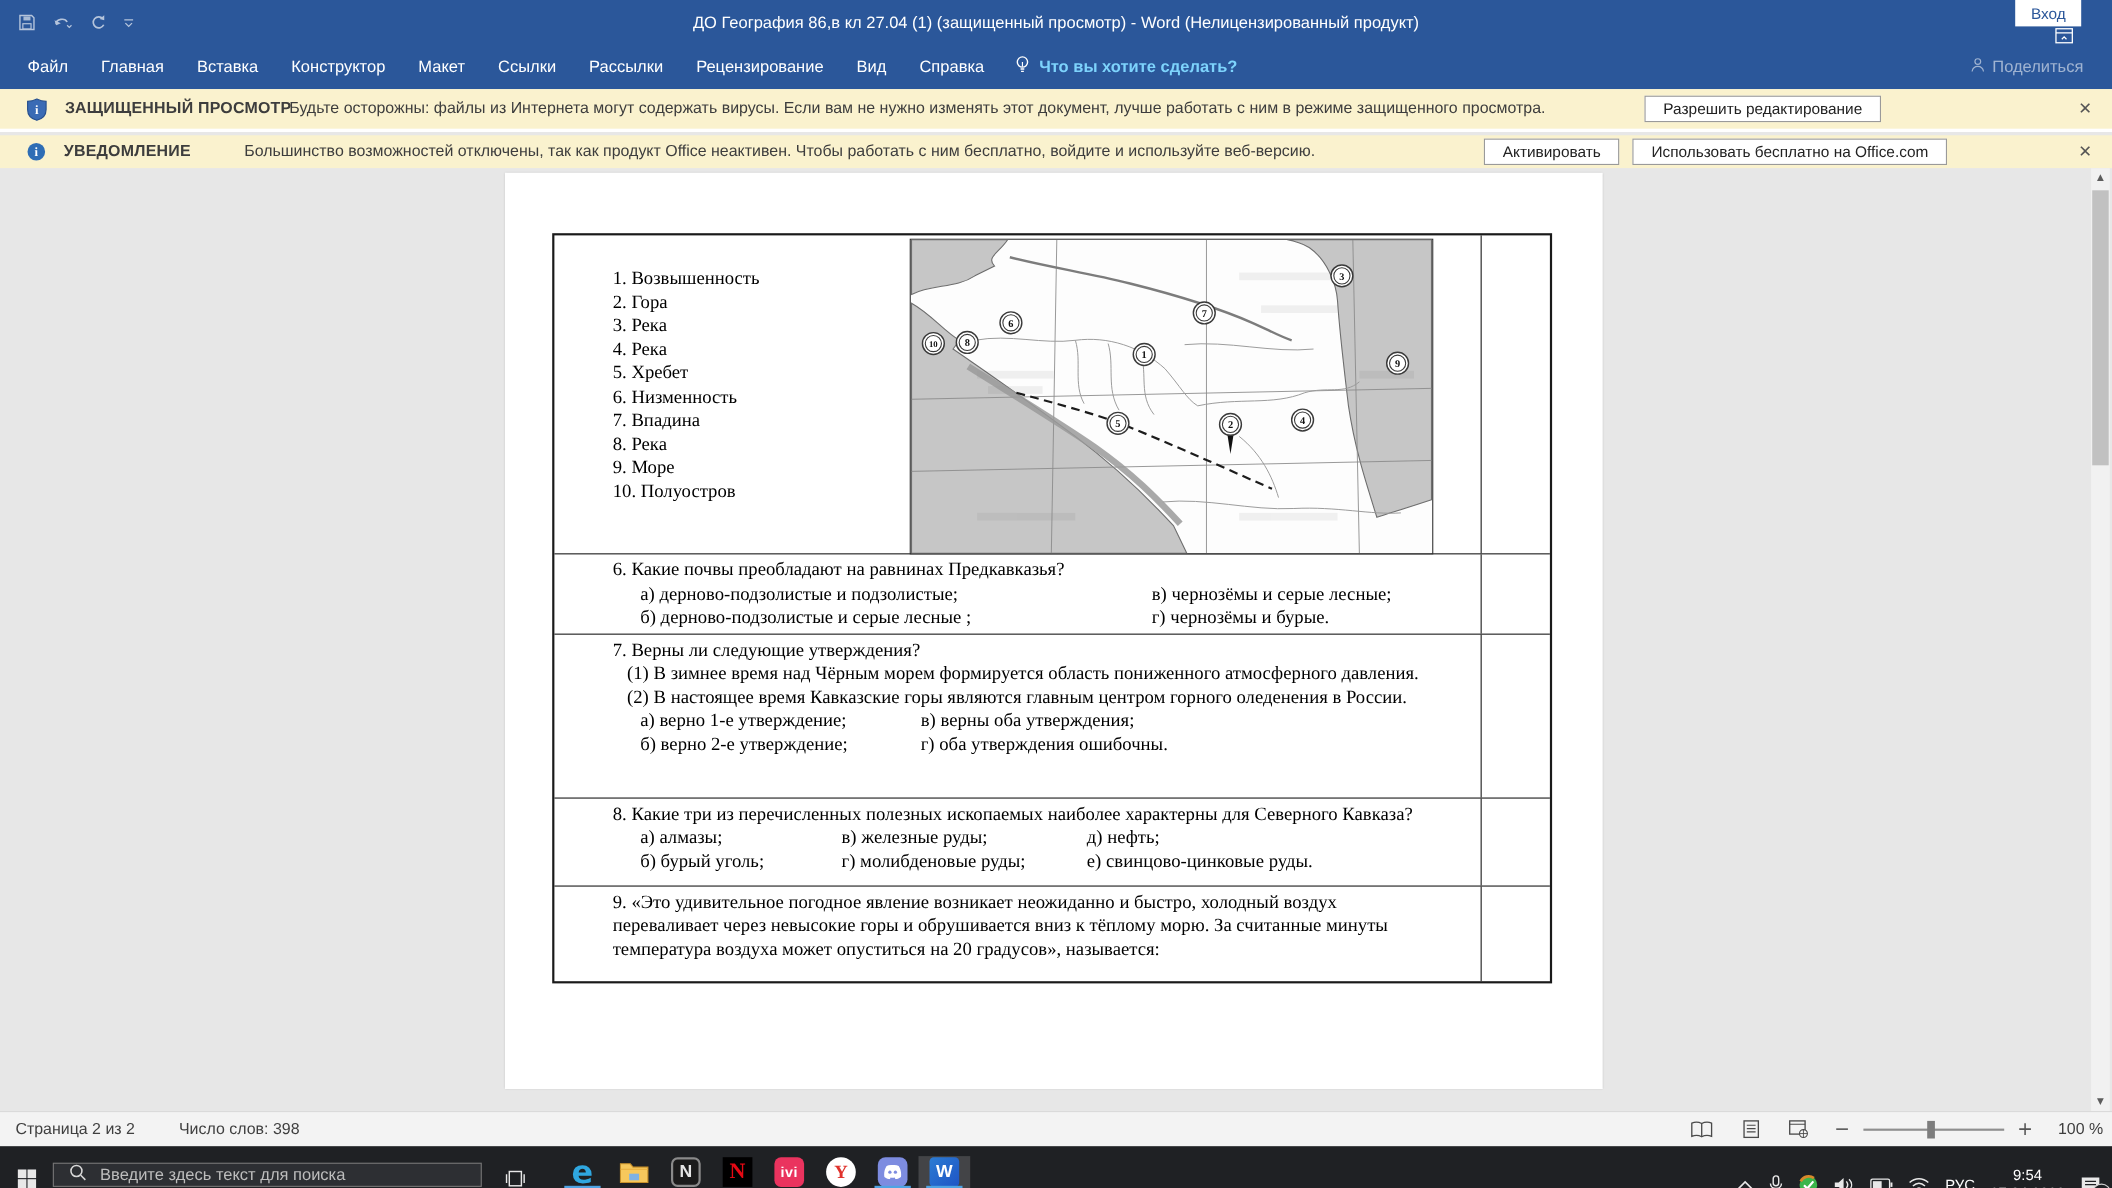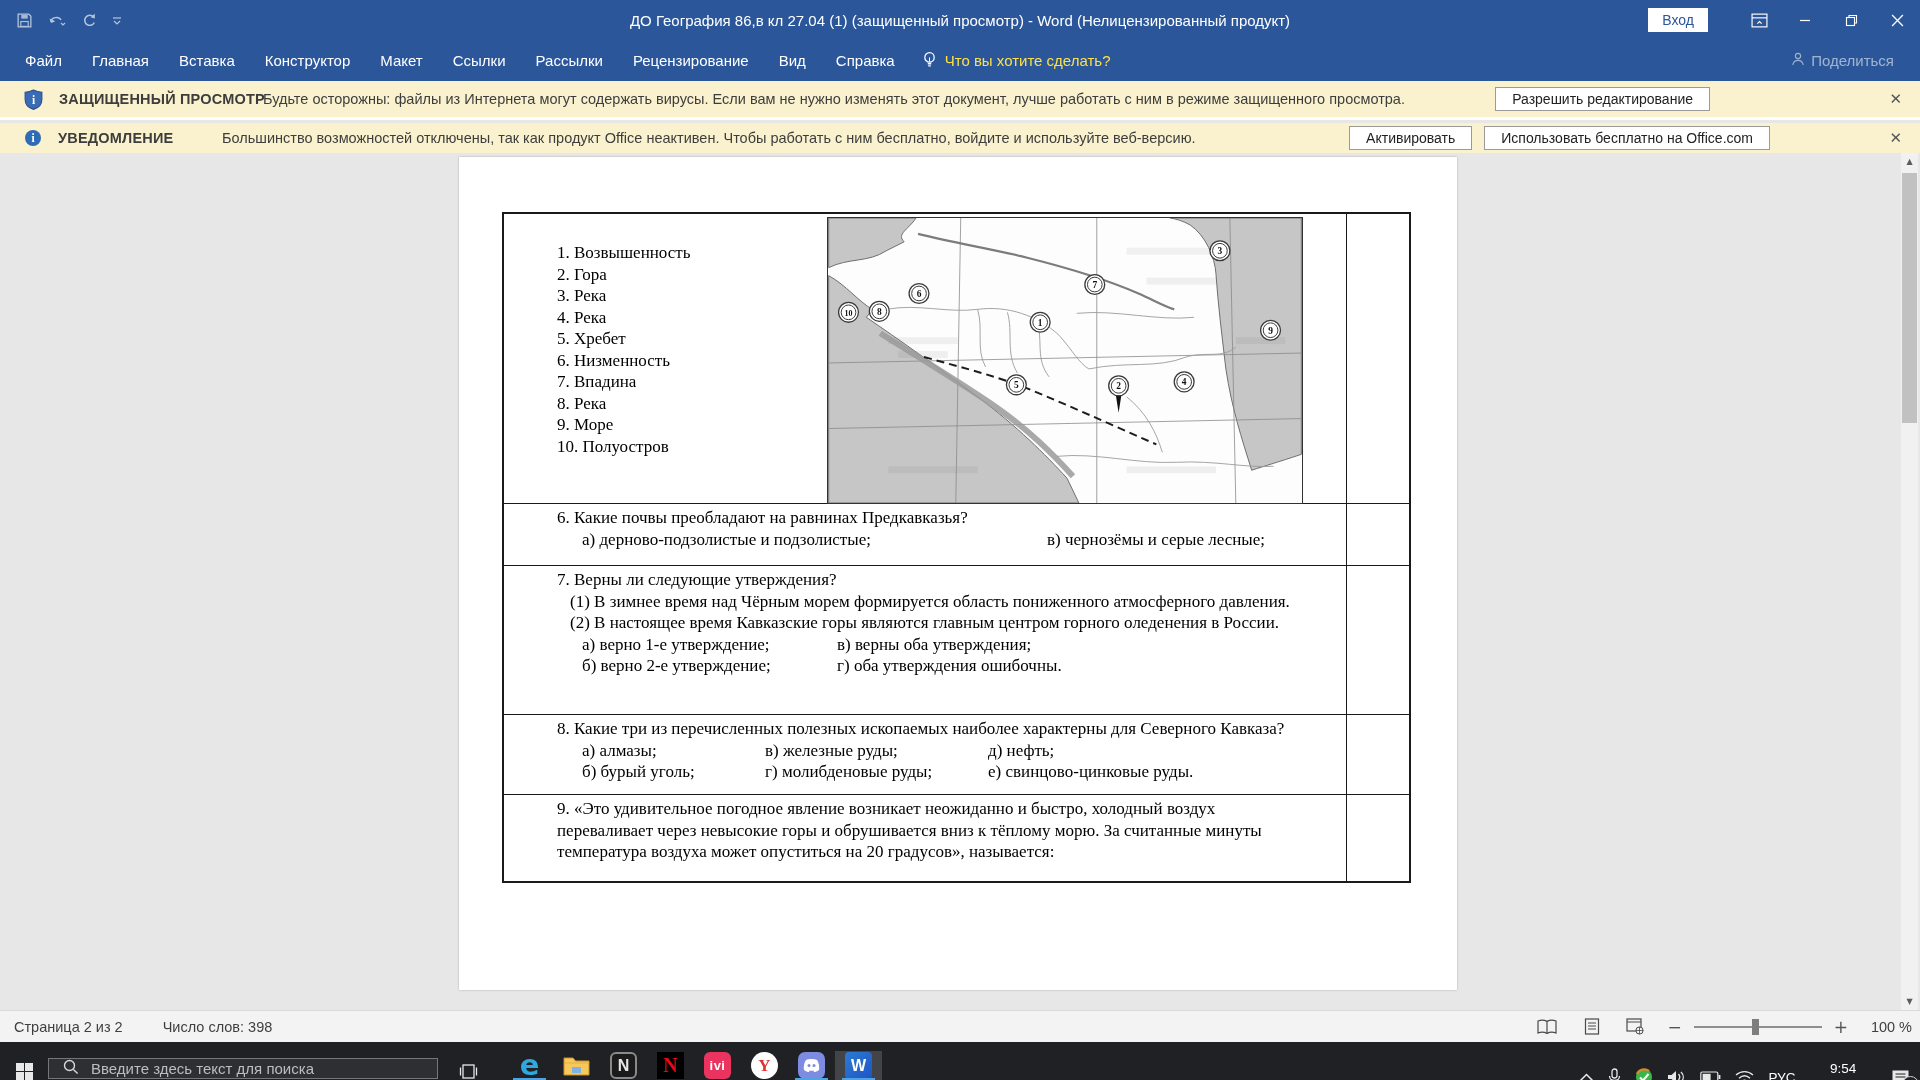--- a/index.html
+++ b/index.html
@@ -7,31 +7,31 @@
   #root{position:relative;width:1920px;height:1080px;overflow:hidden;
         font-family:"Liberation Sans",sans-serif;background:#E7E7E7;}
 
   
   .titlebar{position:absolute;left:0;top:0;width:1920px;height:40px;background:#2B579A;
             display:flex;align-items:center;color:#fff;}
   .qat{display:flex;align-items:center;gap:14px;padding-left:16px;width:220px;}
   .qat svg{opacity:.65;display:block;}
   .win-title{position:absolute;left:0;right:0;top:0;height:40px;display:flex;align-items:center;
              justify-content:center;font-size:15px;color:#fff;pointer-events:none;white-space:nowrap;}
-  .title-right{position:absolute;right:0;top:0;height:40px;display:flex;align-items:center;}
+  .title-right{position:absolute;right:0;top:0;height:40px;display:flex;align-items:center;flex-direction:column;}
   .btn-signin{background:#fff;color:#2B579A;font-size:14px;padding:4px 14px;margin-right:28px;cursor:pointer;}
   .chrome-btn{width:46px;height:40px;display:flex;align-items:center;justify-content:center;}
   .chrome-btn svg{display:block;}
 
   
   .menubar{position:absolute;left:0;top:40px;width:1920px;height:41px;background:#2B579A;
            display:flex;align-items:center;color:#fff;font-size:15px;}
   .tabs{display:flex;align-items:center;padding-left:10px;}
   .tab{padding:0 15px;height:41px;display:flex;align-items:center;cursor:pointer;white-space:nowrap;}
-  .tellme{display:flex;align-items:center;gap:8px;margin-left:12px;color:#fde047;}
+  .tellme{display:flex;align-items:center;gap:8px;margin-left:12px;color:#7dd3fc;font-weight:bold;}
   .share{position:absolute;right:26px;display:flex;align-items:center;gap:6px;color:rgba(255,255,255,.55);}
 
   
   .msgbar{position:absolute;left:0;width:1920px;background:#FAF2CE;display:flex;align-items:center;
           font-size:14.5px;color:#3d3d3d;}
   .pv-bar{top:81px;height:39px;border-bottom:3px solid #fff;}
   .notice-bar{top:123px;height:30px;}
   .msgbar .bicon{margin:0 16px 0 24px;display:flex;align-items:center;}
   .msgbar b{font-weight:bold;letter-spacing:.2px;margin-right:14px;white-space:nowrap;}
   .pv-bar b{width:190px;}
@@ -372,20 +372,24 @@
           </div>
           <div class="tcell acell"></div>
         </div>
         <div id="qrows">
             <div class="trow qrow-1">
               <div class="tcell">
                 <div class="qline ">6. Какие почвы преобладают на равнинах Предкавказья?</div>
                 <div class="cols cols-q6">
                   <span>а) дерново-подзолистые и подзолистые;</span>
                   <span>в) чернозёмы и серые лесные;</span>
+                </div>
+                <div class="cols cols-q6">
+                  <span>б) дерново-подзолистые и серые лесные ;</span>
+                  <span>г) чернозёмы и бурые.</span>
                 </div>
               </div>
               <div class="tcell acell"></div>
             </div>
             <div class="trow qrow-2">
               <div class="tcell">
                 <div class="qline ">7. Верны ли следующие утверждения?</div>
                 <div class="qline hang">(1) В зимнее время над Чёрным морем формируется область пониженного атмосферного давления.</div>
                 <div class="qline hang">(2) В настоящее время Кавказские горы являются главным центром  горного оледенения в России.</div>
                 <div class="cols cols-q7">

